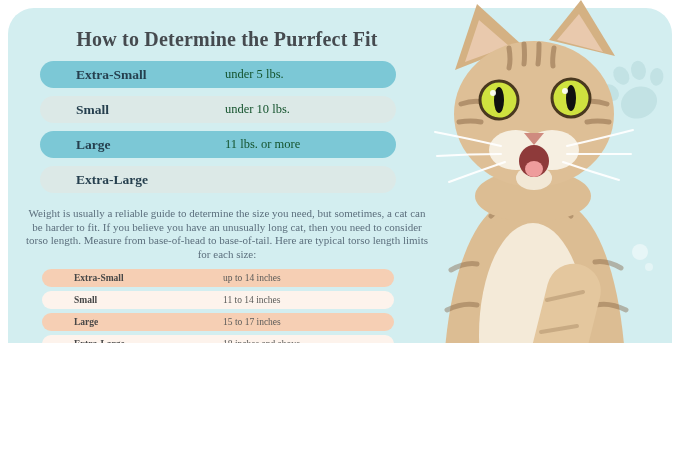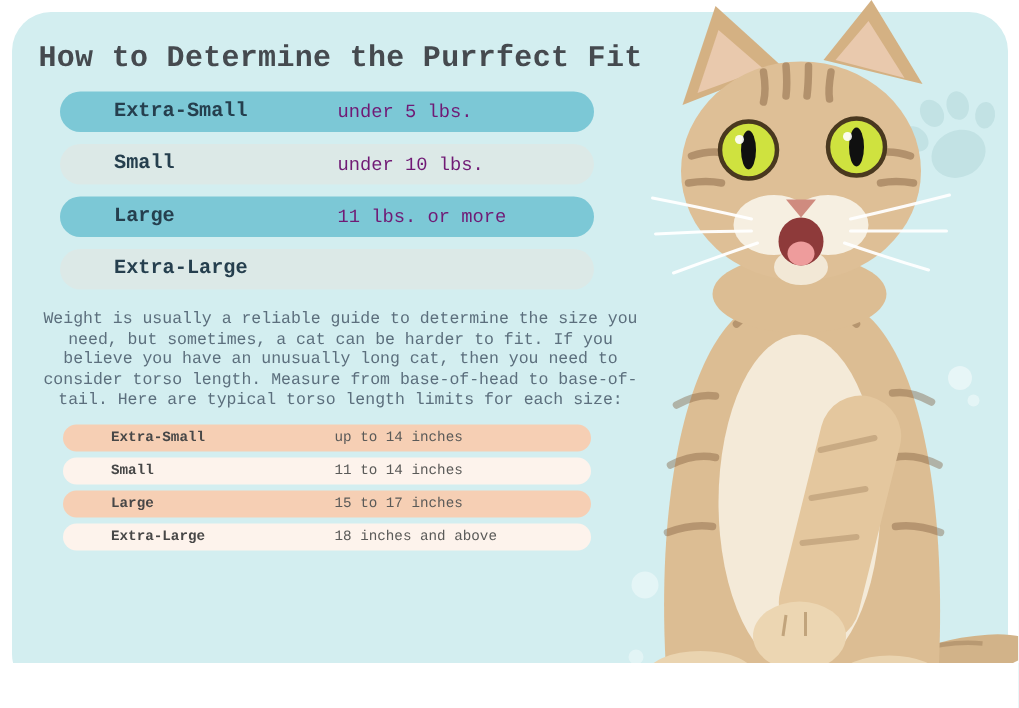--- a/index.html
+++ b/index.html
@@ -1,32 +1,32 @@
 <!DOCTYPE html>
 <html><head>
 <meta charset="utf-8">
 <style>
   html,body{margin:0;padding:0;background:#ffffff;}
-  .stage{position:relative;width:679px;height:442px;background:#ffffff;overflow:hidden;
-         font-family:Liberation Mono, monospace;}
+  .stage{position:relative;width:679px;height:343px;background:#ffffff;overflow:hidden;
+         font-family:Liberation Serif, serif;}
   .card{position:absolute;left:8px;top:8px;width:664px;height:454px;background:#d3eef0;
         border-radius:26px;overflow:hidden;}
   .content{position:absolute;left:14px;top:0;width:410px;}
   .title{margin:20px 0 0 0;text-align:center;font-size:20px;font-weight:bold;
          letter-spacing:.2px;color:#454a4f;white-space:nowrap;}
   .para{margin:9px auto 0;width:386px;text-align:center;font-size:11px;line-height:13.5px;
         color:#5c6f7d;}
   .para.mid{width:402px;margin-top:14px;}
   .para.foot{width:396px;margin-top:11px;font-weight:bold;color:#46555f;font-size:11.2px;line-height:14px;}
   .wtable{margin:10px 0 0 18px;width:356px;}
   .wrow{display:flex;align-items:center;height:27px;border-radius:14px;margin-bottom:8px;}
   .wrow.teal{background:#7cc8d6;}
   .wrow.light{background:#dce9e7;}
   .wrow .lbl{flex:0 0 149px;padding-left:36px;font-weight:bold;font-size:13.5px;color:#253f4e;}
-  .wrow .val{font-size:12.5px;color:#701a75;}
+  .wrow .val{font-size:12.5px;color:#14532d;}
   .ttable{margin:8px 0 0 20px;width:352px;}
   .trow{display:flex;align-items:center;height:18px;border-radius:9px;margin-bottom:4px;}
   .trow.peach{background:#f6cfb4;}
   .trow.cream{background:#fdf3ec;}
   .trow .lbl{flex:0 0 149px;padding-left:32px;font-weight:bold;font-size:9.5px;color:#474747;}
   .trow .val{font-size:9.5px;color:#5a5a58;}
   .deco{position:absolute;z-index:1;pointer-events:none;}
   .cat{position:absolute;left:421px;top:0;width:258px;height:462px;z-index:3;}
 </style>
 </head>

